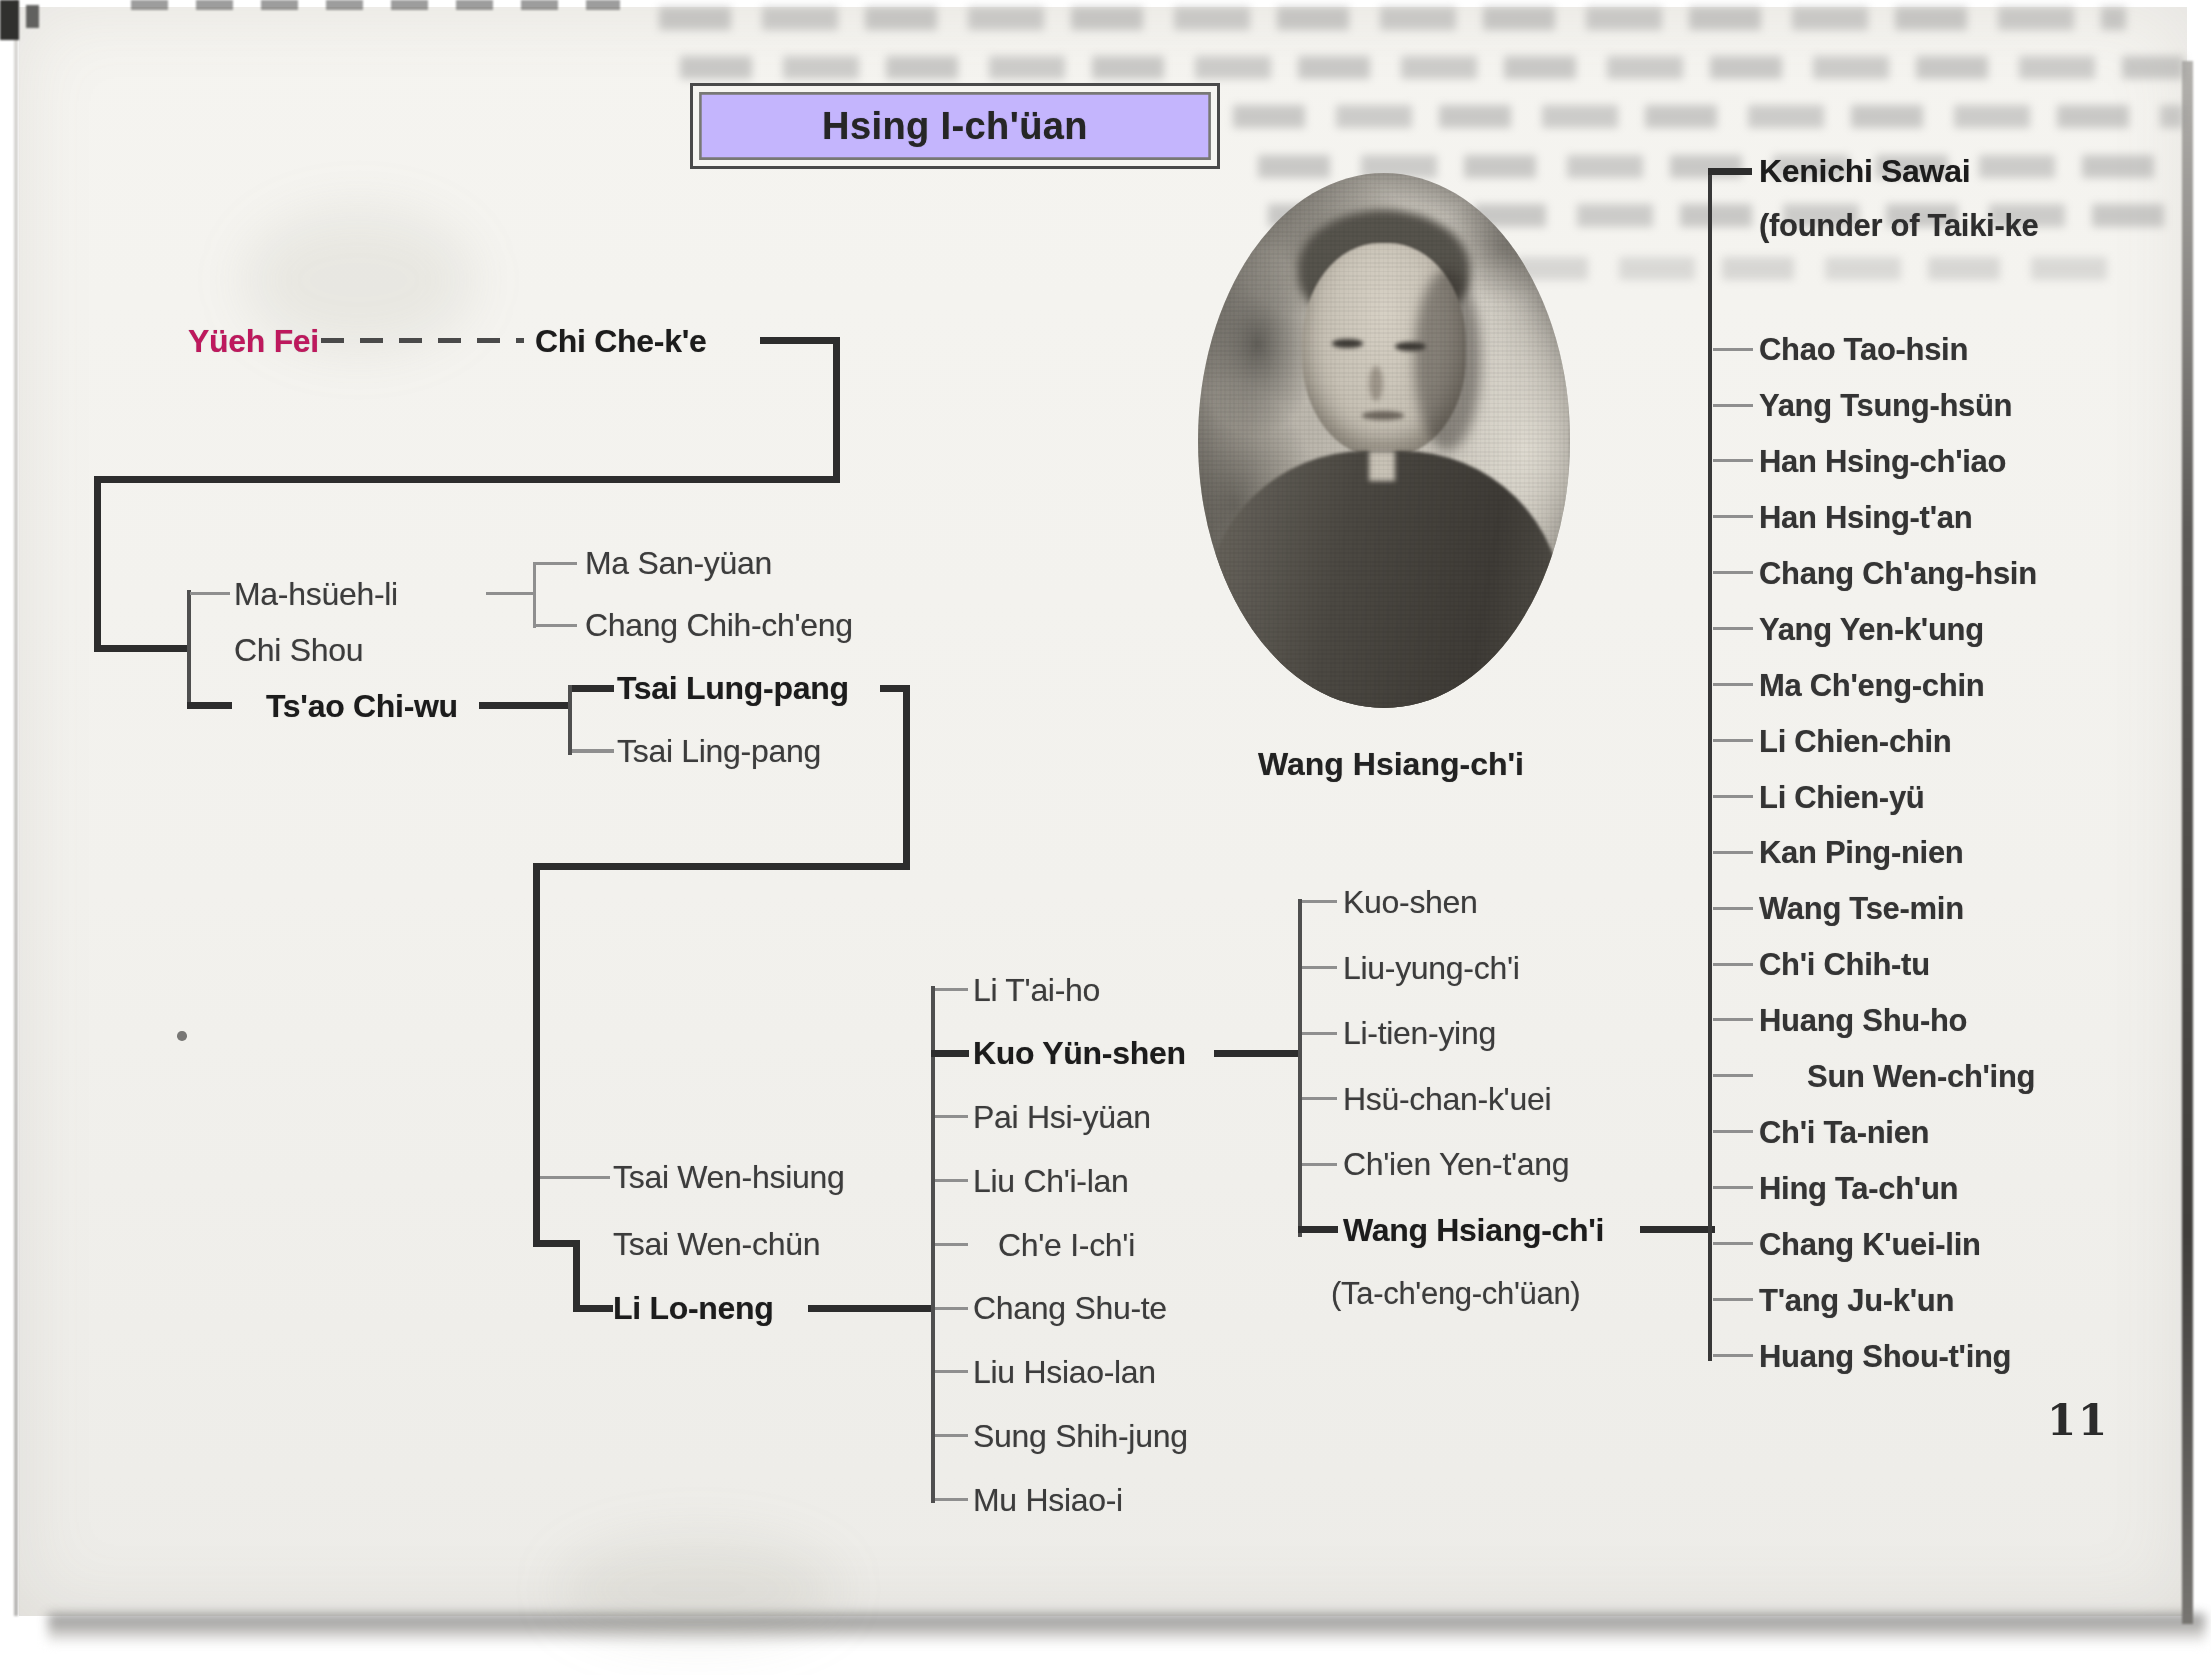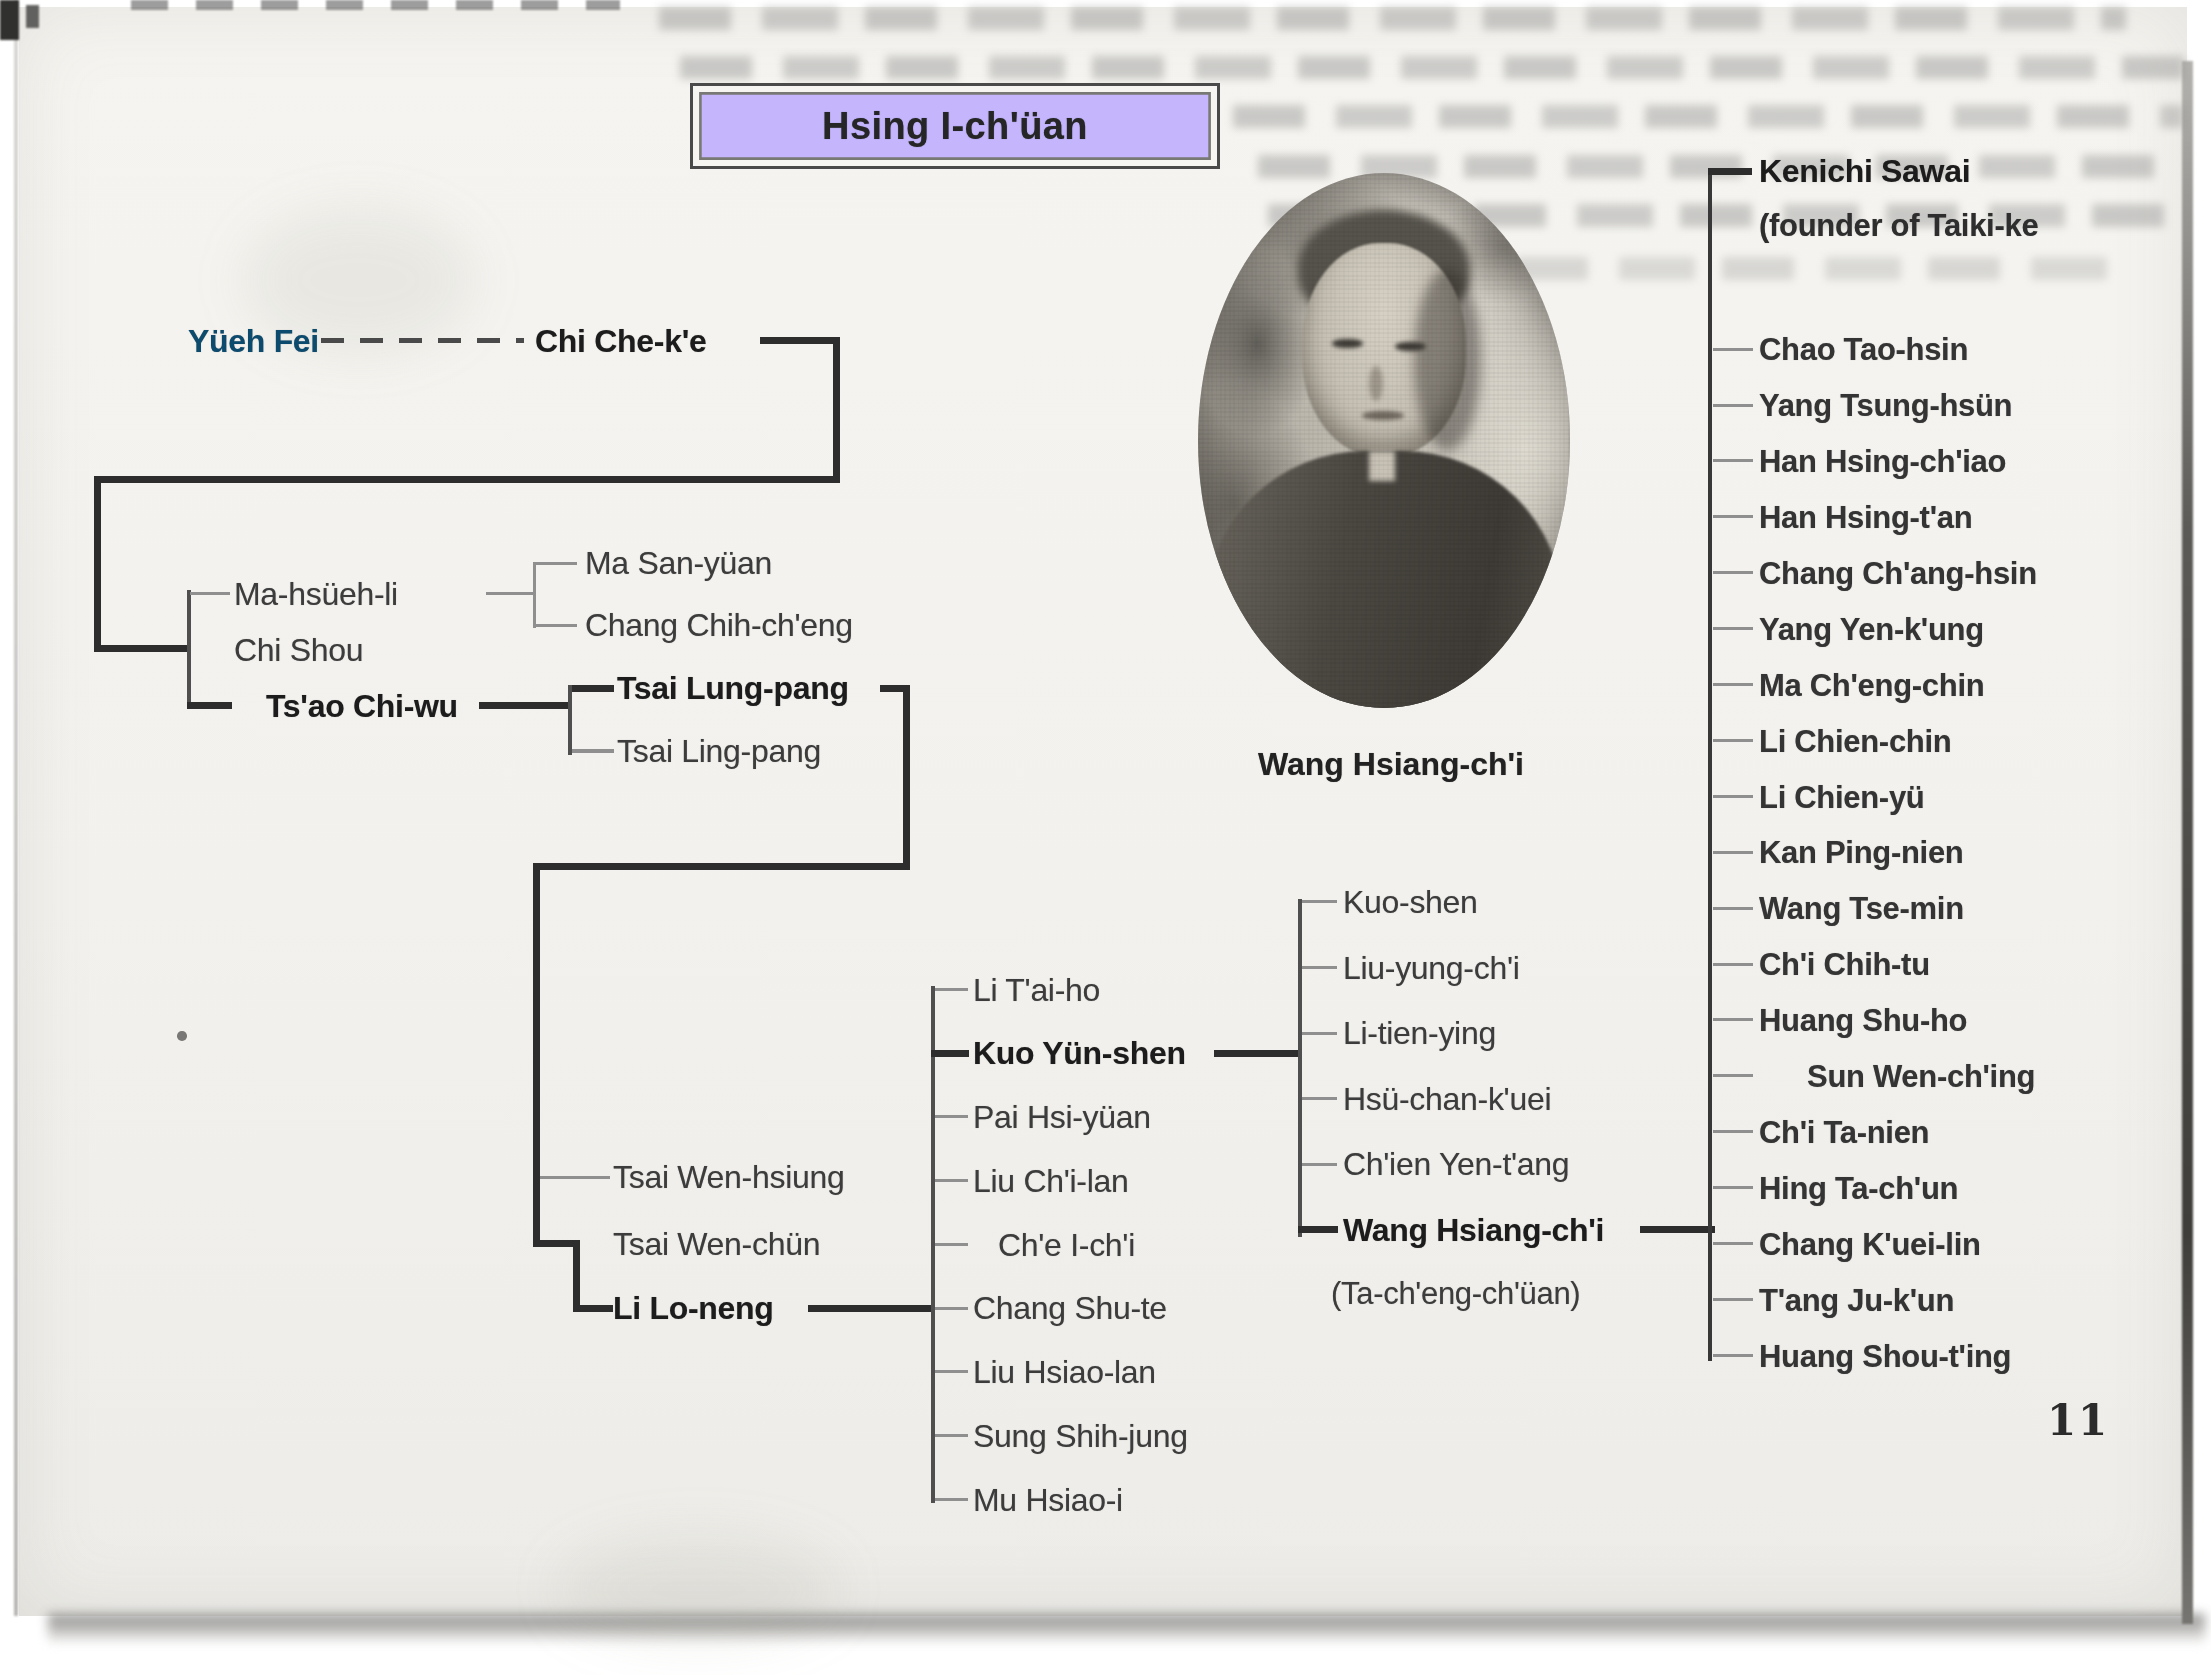--- a/index.html
+++ b/index.html
@@ -13,21 +13,21 @@
         filter:blur(5.2px);opacity:.75;}
   .page-edge-right{position:absolute;left:2182px;top:61px;width:10.5px;height:1563px;
         background:linear-gradient(180deg,#b5b3af 0%,#5c5a57 30%,#403e3b 75%,#777571 100%);
         filter:blur(1.3px);}
   .page-edge-left{position:absolute;left:14px;top:0px;width:4.4px;height:1616px;
         background:linear-gradient(180deg,#cfcdc9,#a5a3a0);filter:blur(0.9px);opacity:.8;}
   
   .nm{position:absolute;font-size:32px;line-height:1;color:#3c3c3c;letter-spacing:-0.3px;
       white-space:nowrap;transform:translateY(-50%);text-shadow:0 0 0.9px rgba(70,70,70,.45);}
   .bold{font-weight:700;color:#1c1c1c;}
-  .semi{font-weight:700;color:#0c4a6e;}
+  .semi{font-weight:700;color:#be185d;}
   .rcol{font-weight:700;color:#343434;font-size:31px;}
   .note{font-size:31px;}
   .title-box{position:absolute;left:690px;top:73px;width:524px;height:80px;
       background:#c4b5fd;border:3.5px solid #4a4a4a;
       box-shadow:inset 0 0 0 6.1px #f6f5f1, inset 0 0 0 8.7px #787874;margin-top:10px;}
   .title-box .t{position:absolute;left:0;top:0;width:100%;height:100%;display:flex;
       align-items:center;justify-content:center;font-size:38px;font-weight:700;color:#262626;
       letter-spacing:0.4px;text-shadow:0 0 0.9px rgba(40,40,40,.5);}
   
   .ln{position:absolute;}

